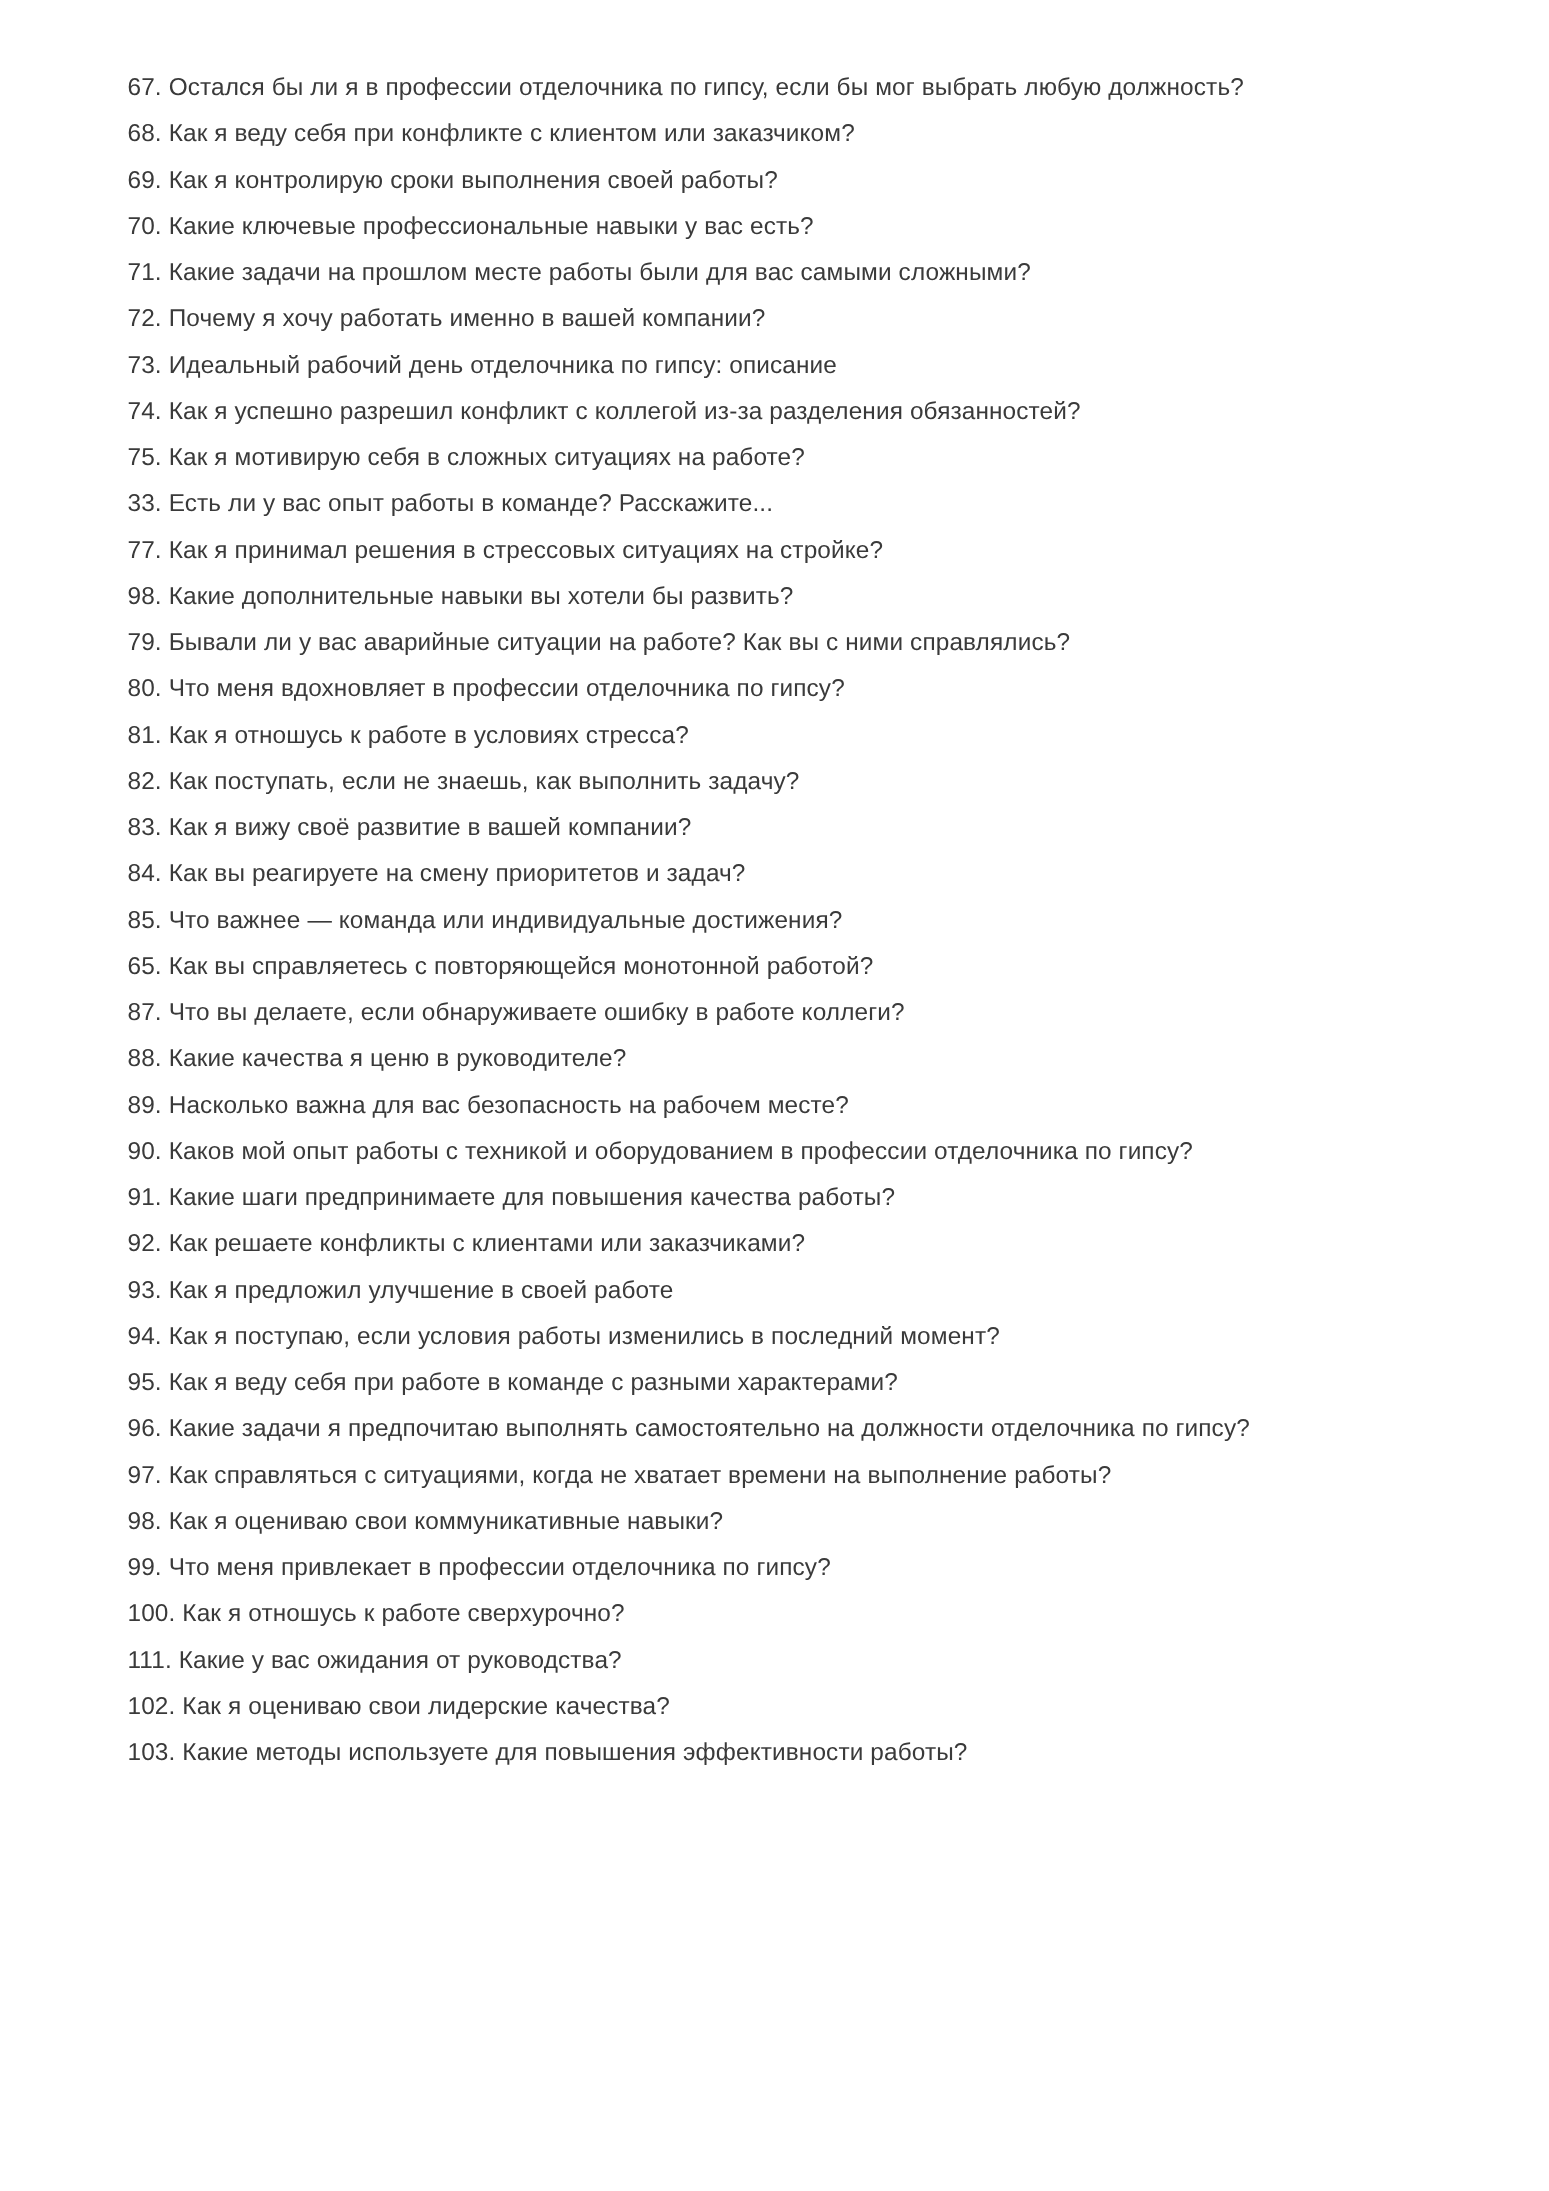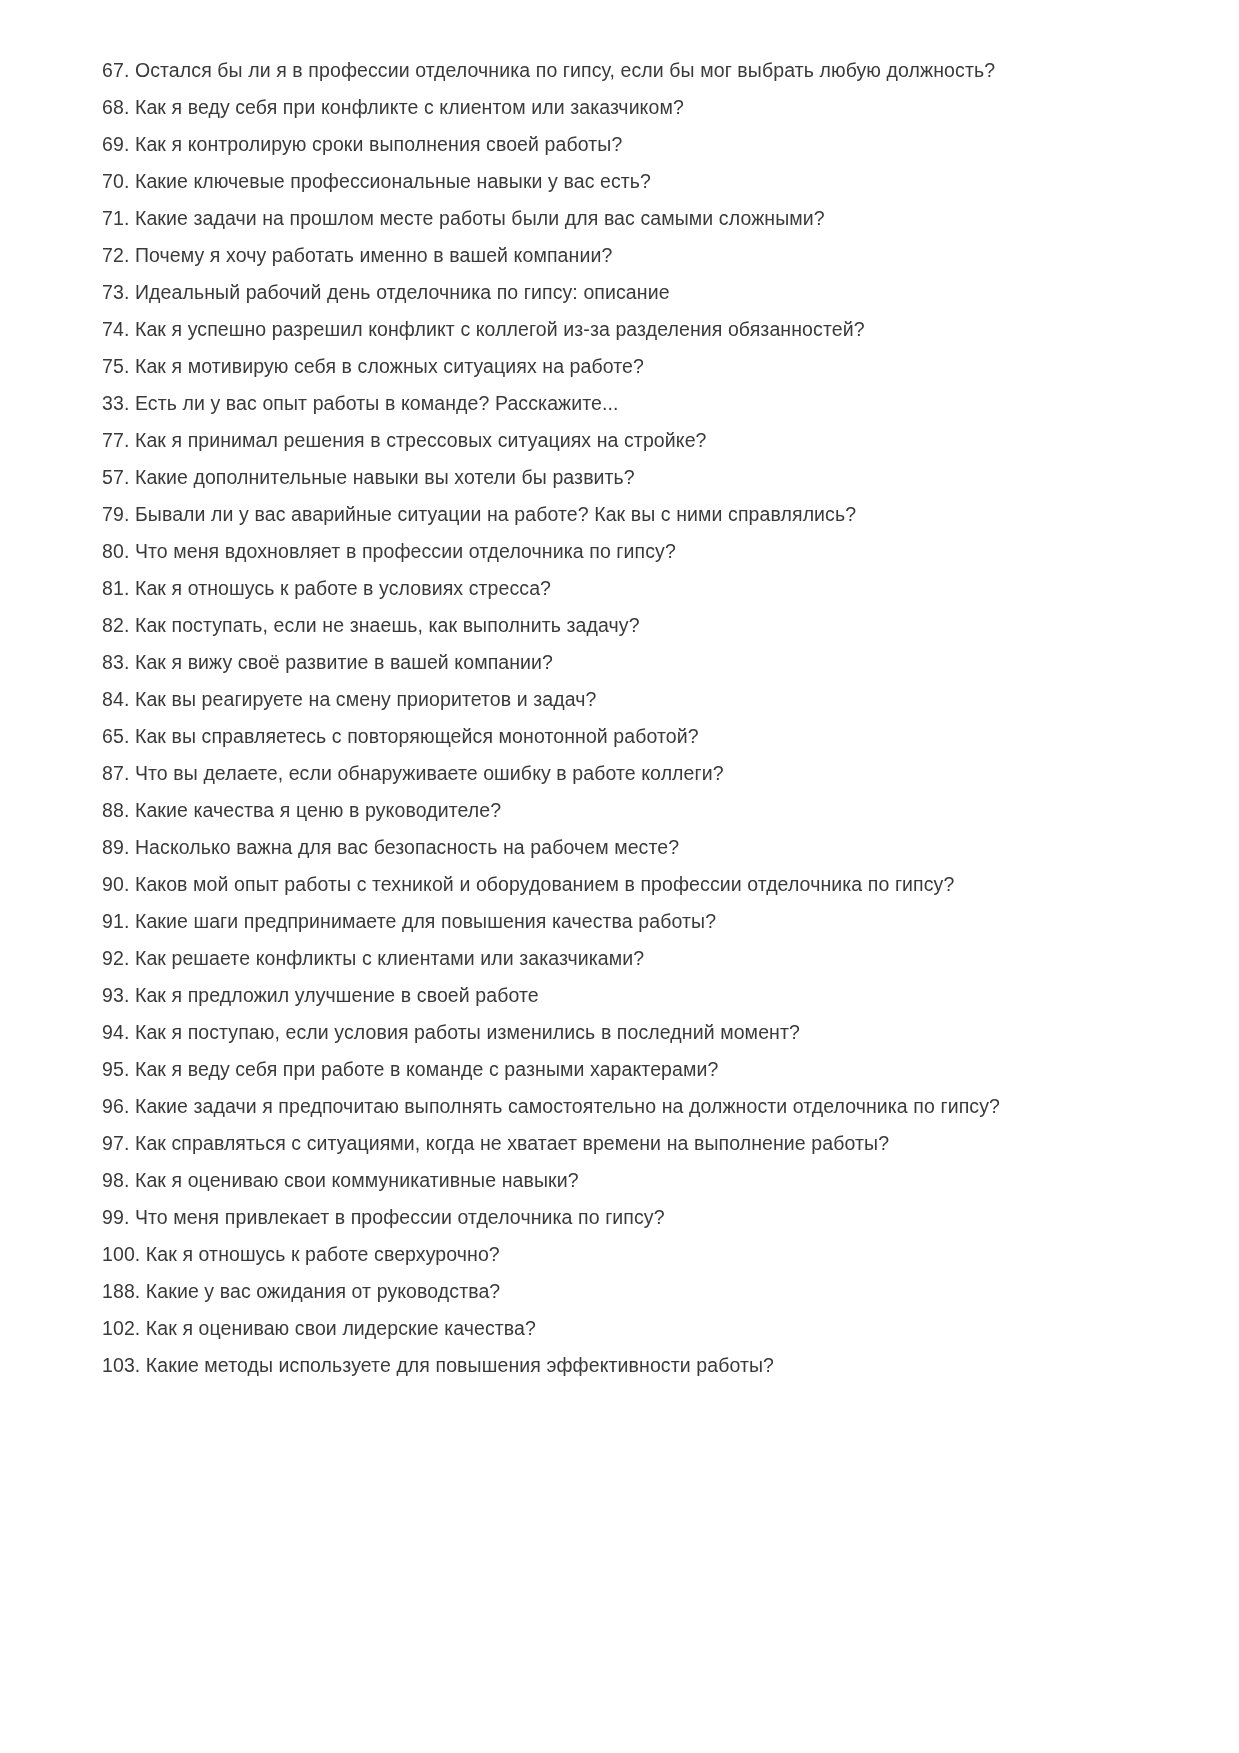--- a/index.html
+++ b/index.html
@@ -41,39 +41,40 @@
       <p>68. Как я веду себя при конфликте с клиентом или заказчиком?</p>
       <p>69. Как я контролирую сроки выполнения своей работы?</p>
       <p>70. Какие ключевые профессиональные навыки у вас есть?</p>
       <p>71. Какие задачи на прошлом месте работы были для вас самыми сложными?</p>
       <p>72. Почему я хочу работать именно в вашей компании?</p>
       <p>73. Идеальный рабочий день отделочника по гипсу: описание</p>
       <p>74. Как я успешно разрешил конфликт с коллегой из-за разделения обязанностей?</p>
       <p>75. Как я мотивирую себя в сложных ситуациях на работе?</p>
       <p>33. Есть ли у вас опыт работы в команде? Расскажите...</p>
       <p>77. Как я принимал решения в стрессовых ситуациях на стройке?</p>
-      <p>57. Какие дополнительные навыки вы хотели бы развить?</p>
+      <p>98. Какие дополнительные навыки вы хотели бы развить?</p>
       <p>79. Бывали ли у вас аварийные ситуации на работе? Как вы с ними справлялись?</p>
       <p>80. Что меня вдохновляет в профессии отделочника по гипсу?</p>
       <p>81. Как я отношусь к работе в условиях стресса?</p>
       <p>82. Как поступать, если не знаешь, как выполнить задачу?</p>
       <p>83. Как я вижу своё развитие в вашей компании?</p>
       <p>84. Как вы реагируете на смену приоритетов и задач?</p>
+      <p>85. Что важнее — команда или индивидуальные достижения?</p>
       <p>65. Как вы справляетесь с повторяющейся монотонной работой?</p>
       <p>87. Что вы делаете, если обнаруживаете ошибку в работе коллеги?</p>
       <p>88. Какие качества я ценю в руководителе?</p>
       <p>89. Насколько важна для вас безопасность на рабочем месте?</p>
       <p>90. Каков мой опыт работы с техникой и оборудованием в профессии отделочника по гипсу?</p>
       <p>91. Какие шаги предпринимаете для повышения качества работы?</p>
       <p>92. Как решаете конфликты с клиентами или заказчиками?</p>
       <p>93. Как я предложил улучшение в своей работе</p>
       <p>94. Как я поступаю, если условия работы изменились в последний момент?</p>
       <p>95. Как я веду себя при работе в команде с разными характерами?</p>
       <p>96. Какие задачи я предпочитаю выполнять самостоятельно на должности отделочника по гипсу?</p>
       <p>97. Как справляться с ситуациями, когда не хватает времени на выполнение работы?</p>
       <p>98. Как я оцениваю свои коммуникативные навыки?</p>
       <p>99. Что меня привлекает в профессии отделочника по гипсу?</p>
       <p>100. Как я отношусь к работе сверхурочно?</p>
-      <p>188. Какие у вас ожидания от руководства?</p>
+      <p>111. Какие у вас ожидания от руководства?</p>
       <p>102. Как я оцениваю свои лидерские качества?</p>
       <p>103. Какие методы используете для повышения эффективности работы?</p>
     </div>
 </div>
 
 </body></html>

